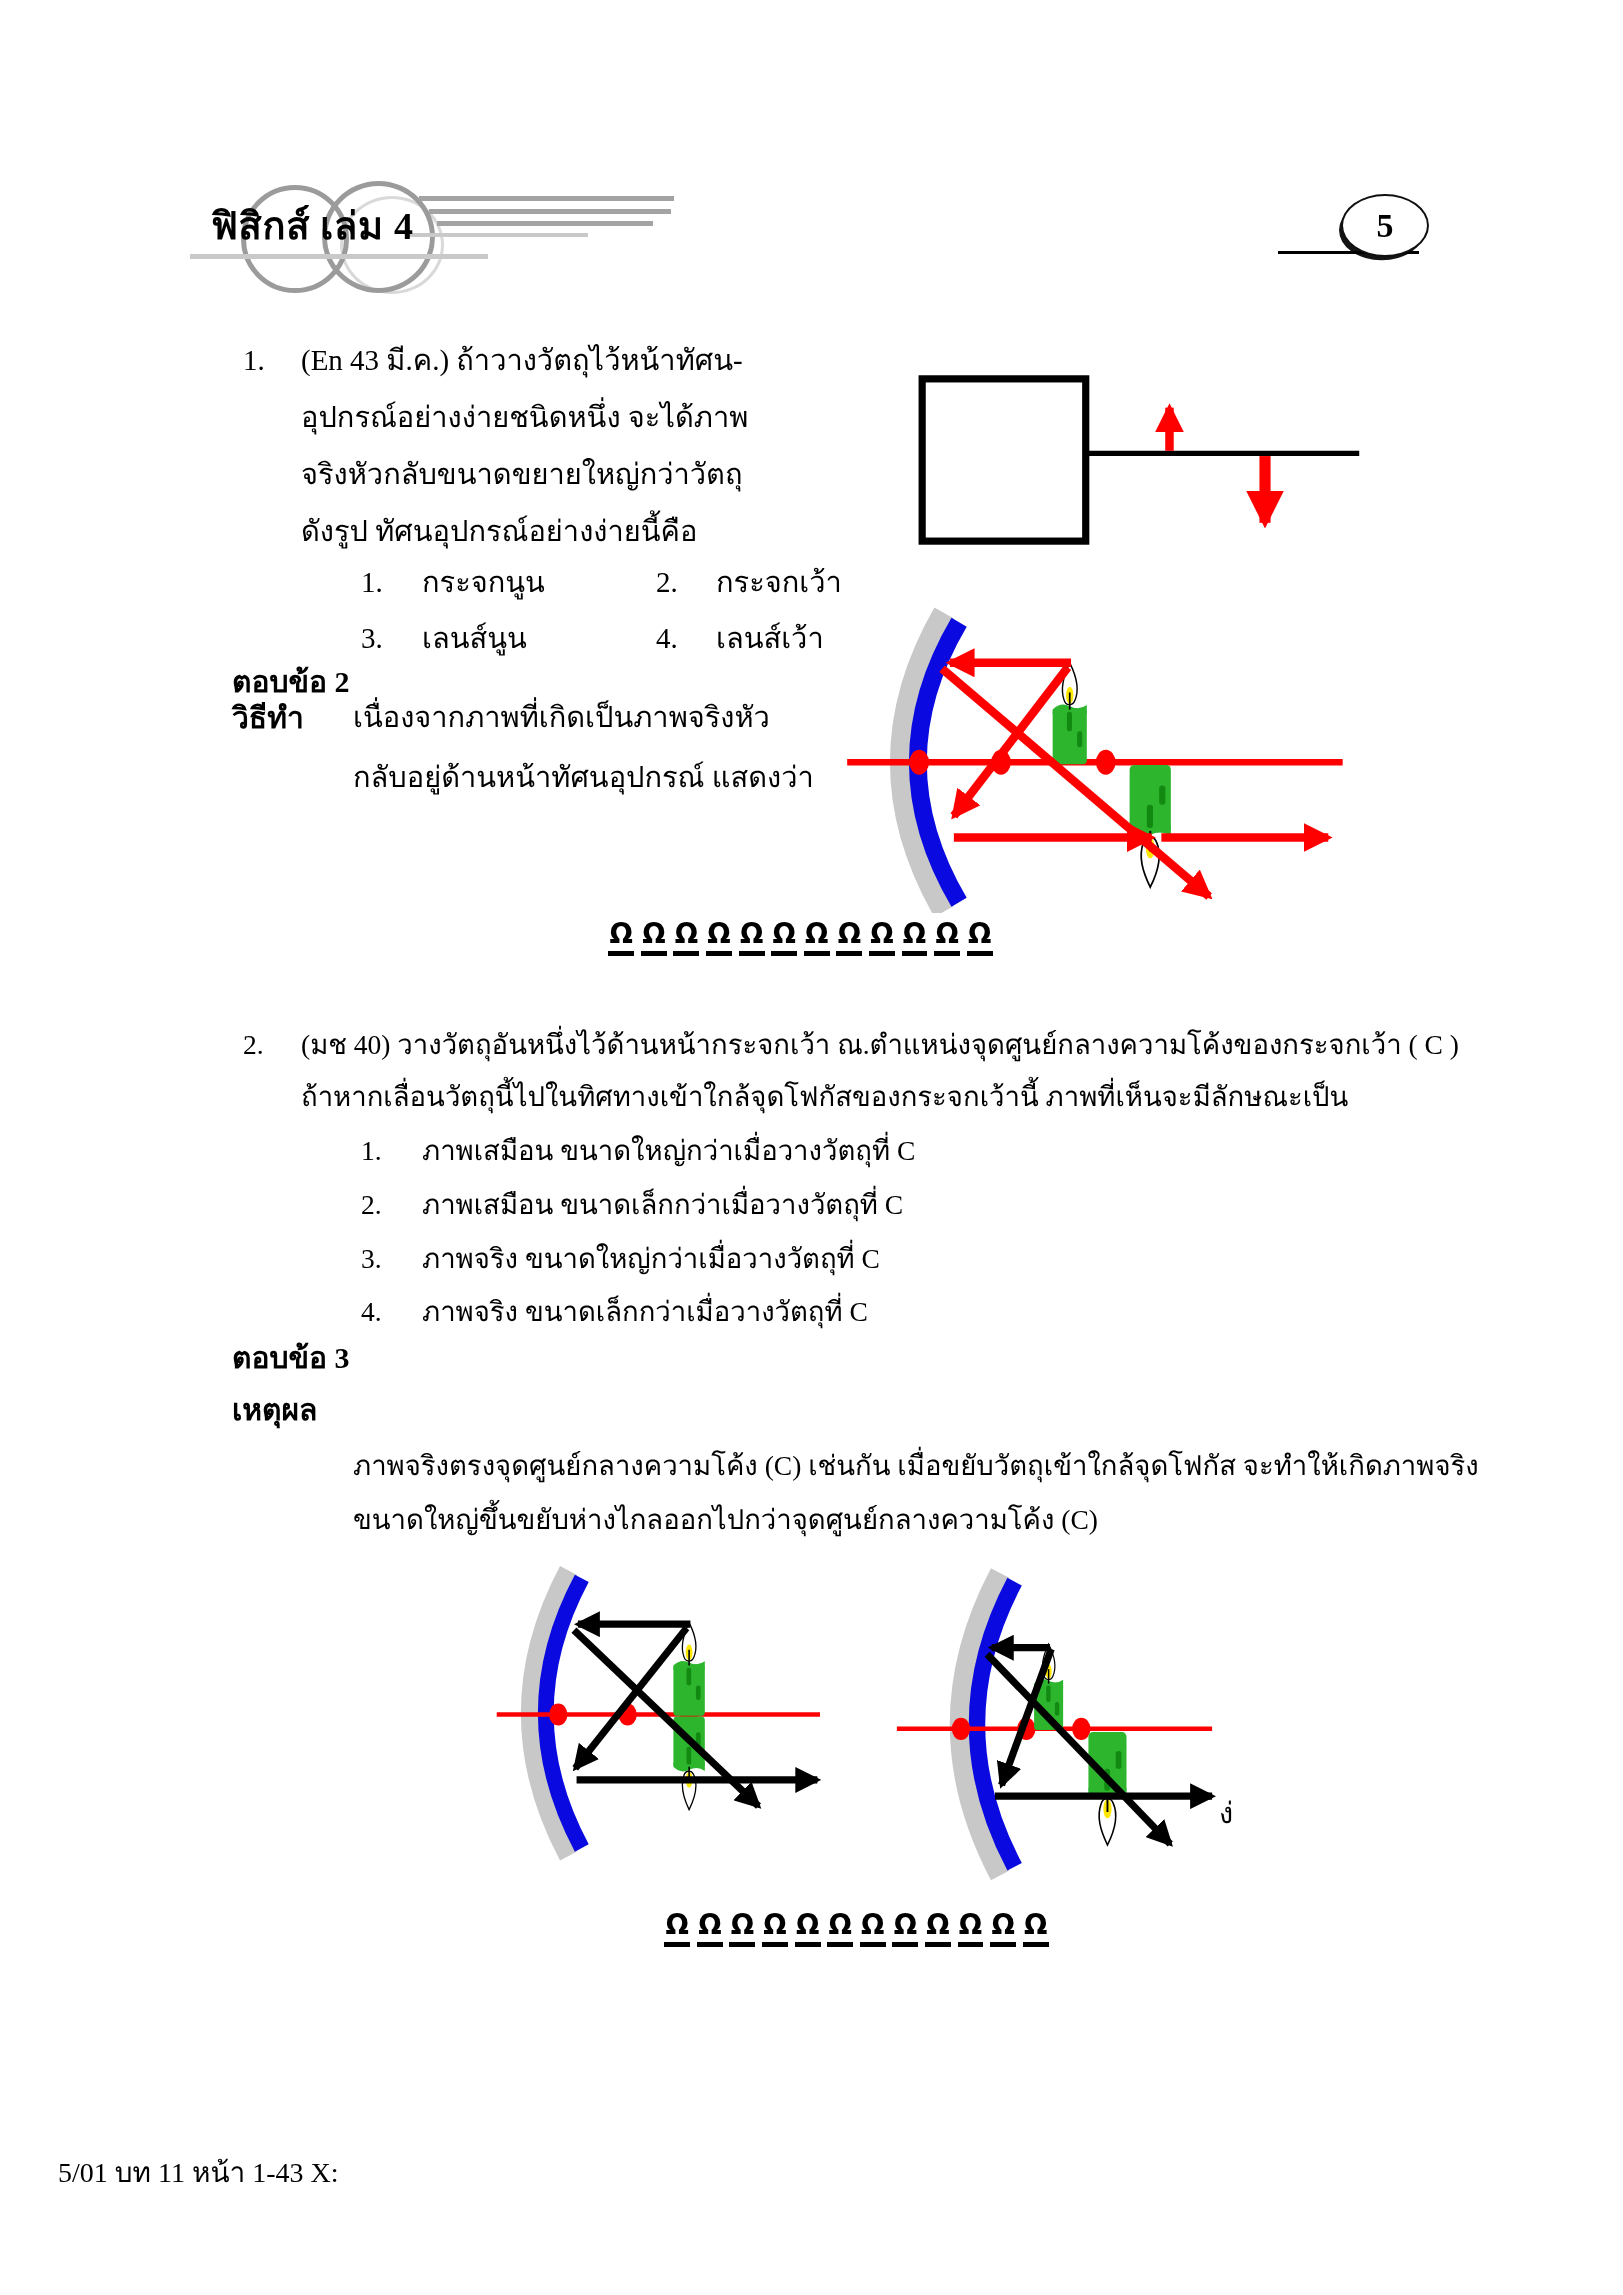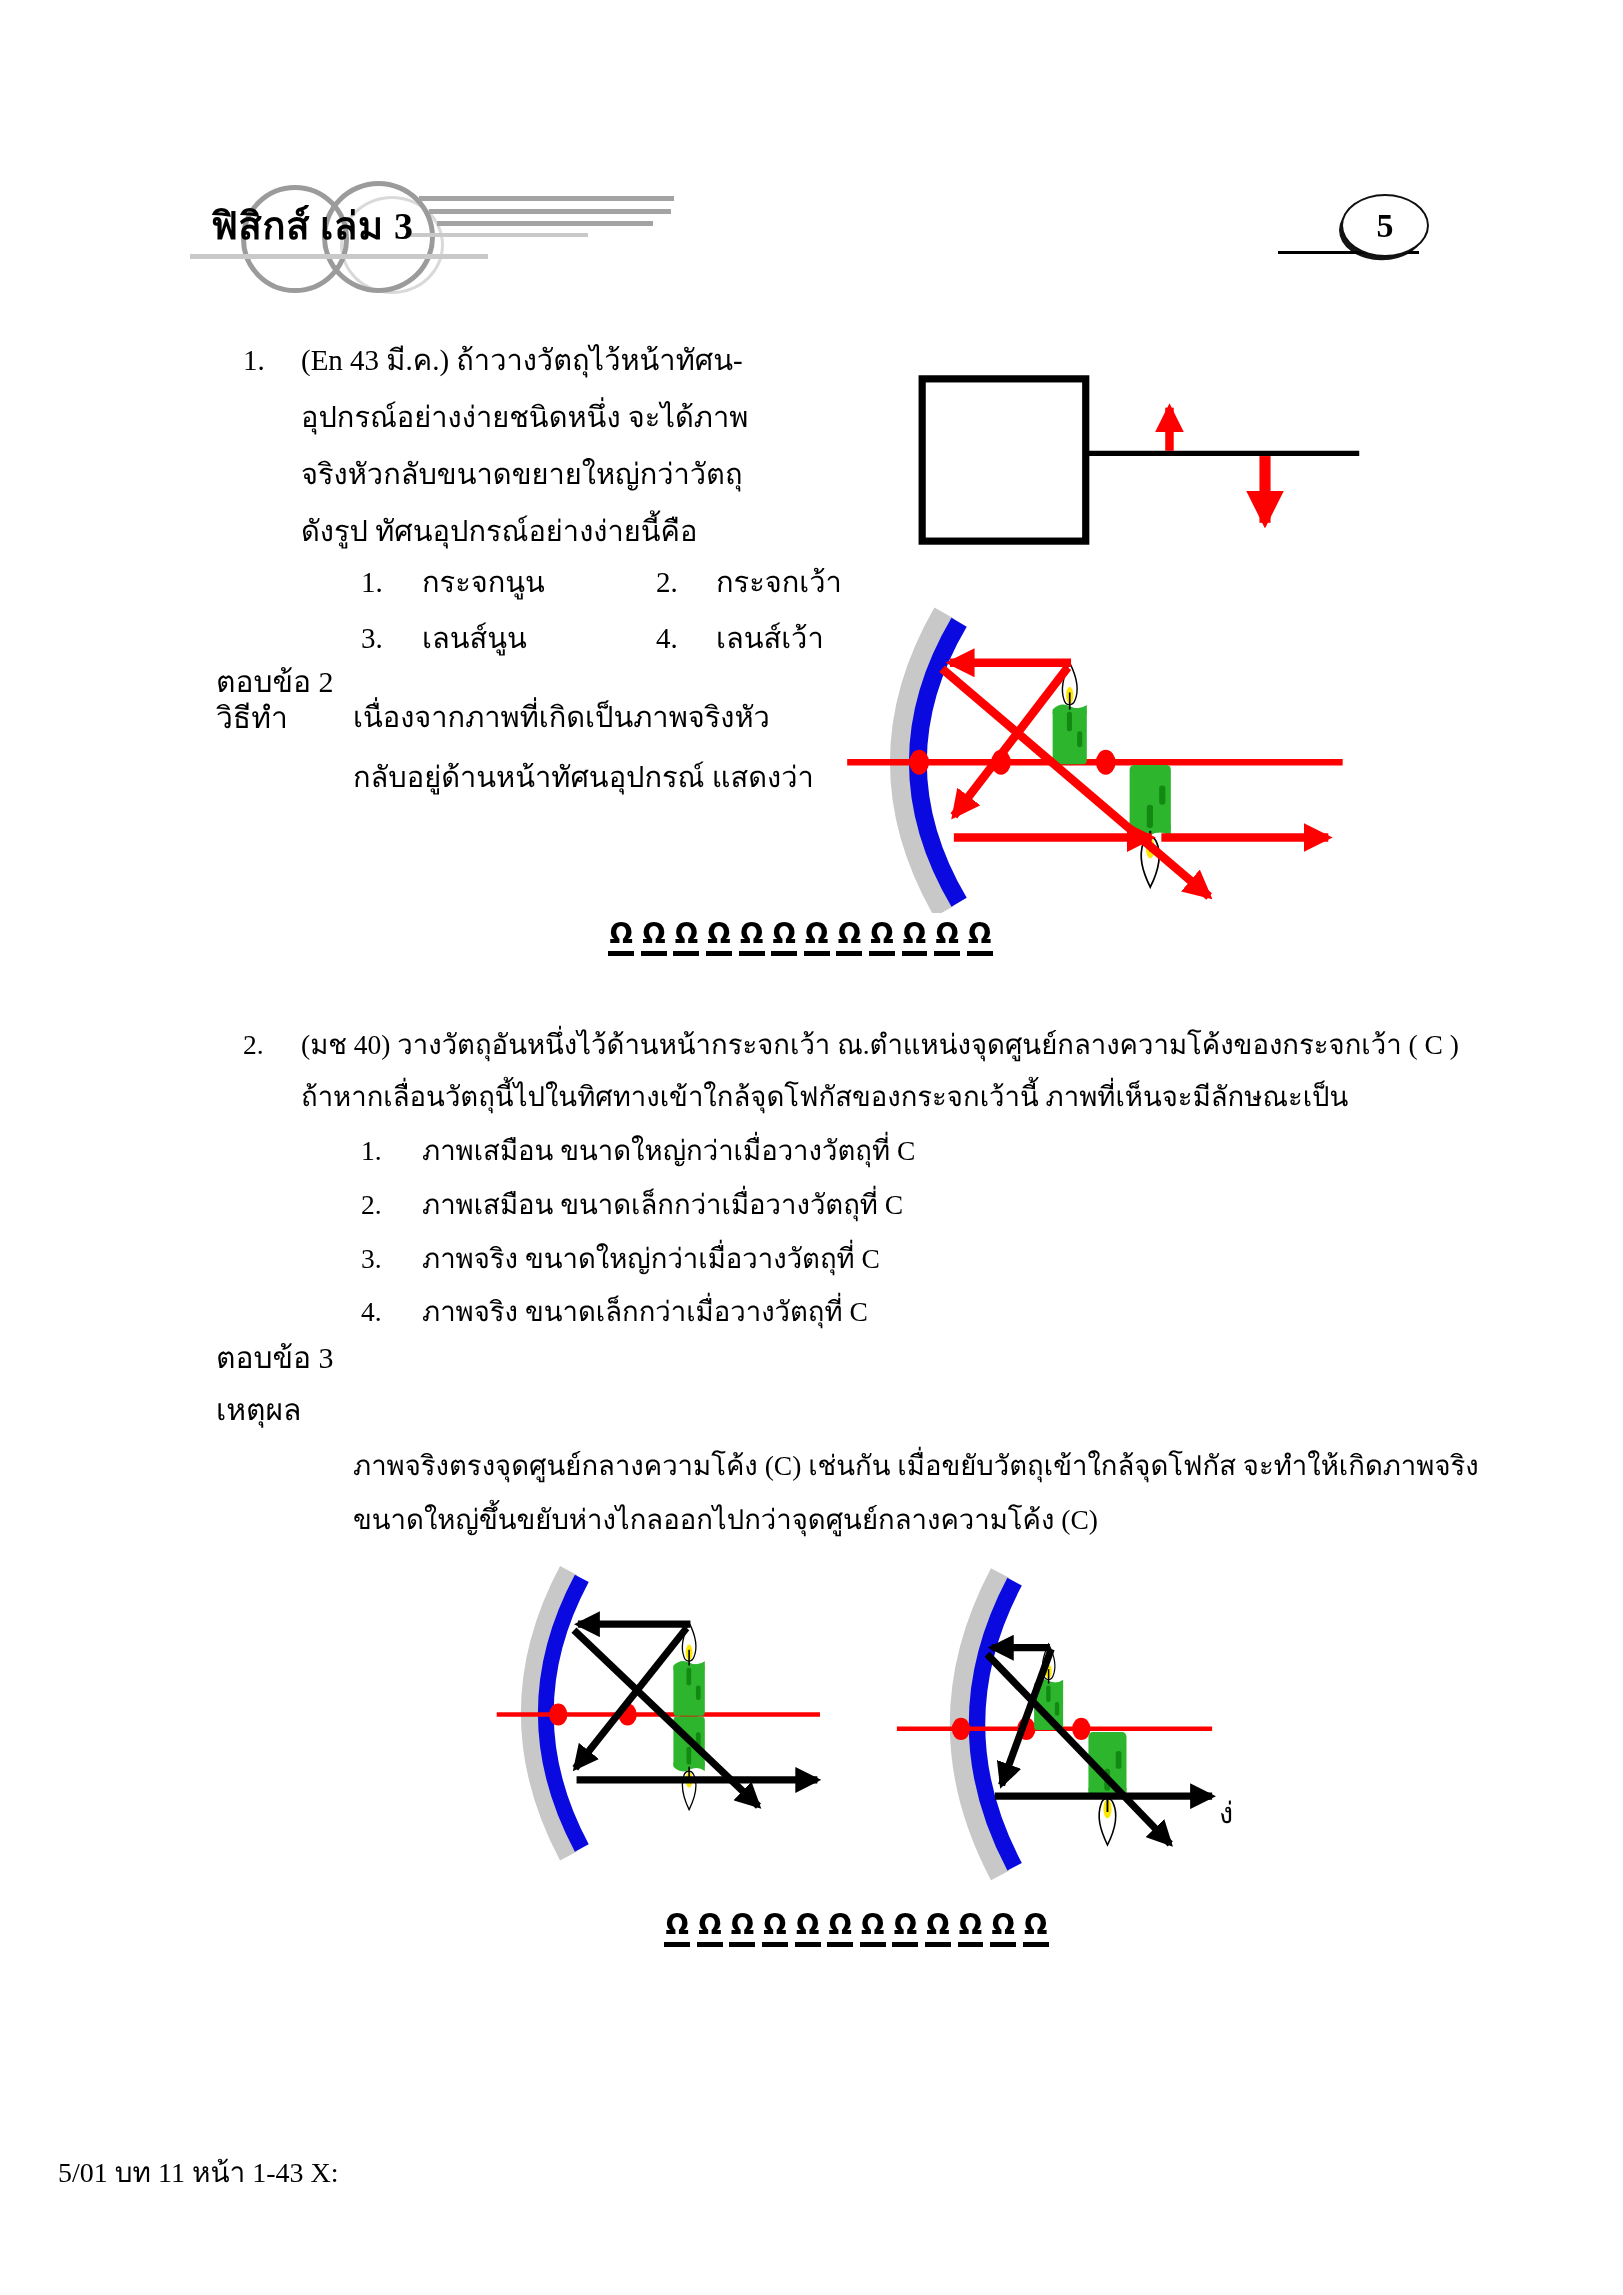--- a/index.html
+++ b/index.html
@@ -1,21 +1,21 @@
 <!DOCTYPE html>
 <html style="font-size:10.5px"><head>
 <meta charset="utf-8">
 <style>
   html,body{margin:0;padding:0;background:#ffffff;}
   .page{
     position:relative;width:1623px;height:2295px;background:#ffffff;overflow:hidden;
     font-family:"Liberation Serif","DejaVu Serif",serif;color:#000;
   }
   .t{position:absolute;white-space:nowrap;line-height:1.25;}
-  .b{font-weight:normal;}
+  .b{font-weight:bold;margin-left:16px;}
   .fs44{font-size:29px;}
   .fs42{font-size:27.5px;}
   .fs46{font-size:30px;}
   .fs38{font-size:28px;}
   
   .logo-circle{position:absolute;border:5.2px solid #9b9b9b;border-radius:50%;background:transparent;}
   .logo-circle.shadow{border-color:#d9d9d9;border-width:3.9px;}
   .stripe{position:absolute;background:#a3a3a3;}
   .stripe.light{background:#c9c9c9;}
   .header-title{position:absolute;font-size:38px;font-weight:bold;z-index:3;letter-spacing:0.7px;}
@@ -43,21 +43,21 @@
 
   <div>
     <div class="logo-circle shadow" style="left:340px;top:196px;width:98px;height:92px;"></div>
     <div class="logo-circle" style="left:241px;top:185px;width:98px;height:98px;"></div>
     <div class="logo-circle" style="left:322px;top:181px;width:103px;height:102px;"></div>
     <div class="stripe" style="left:419px;top:196px;width:255px;height:4.6px;"></div>
     <div class="stripe" style="left:429px;top:209px;width:242px;height:4.6px;"></div>
     <div class="stripe" style="left:437px;top:221px;width:216px;height:4.6px;"></div>
     <div class="stripe light" style="left:405px;top:233px;width:183px;height:3.9px;"></div>
     <div class="stripe light" style="left:190px;top:254px;width:298px;height:4.6px;"></div>
-    <div class="header-title" style="left:211px;top:195px;">ฟิสิกส์ เล่ม 3</div>
+    <div class="header-title" style="left:211px;top:195px;">ฟิสิกส์ เล่ม 4</div>
   </div>
 
   <div class="pagenum-line" style="left:1278px;top:251px;width:141px;"></div>
   <div class="pagenum-ellipse" style="left:1341px;top:194px;">
     <span>5</span>
   </div>
 
   <div class="t fs44" style="left:243px;top:342px;">1.</div>
   <div class="t fs44" style="left:301px;top:342px;">(En 43 มี.ค.)  ถ้าวางวัตถุไว้หน้าทัศน-</div>
   <div class="t fs44" style="left:301px;top:456px;">จริงหัวกลับขนาดขยายใหญ่กว่าวัตถุ</div>

